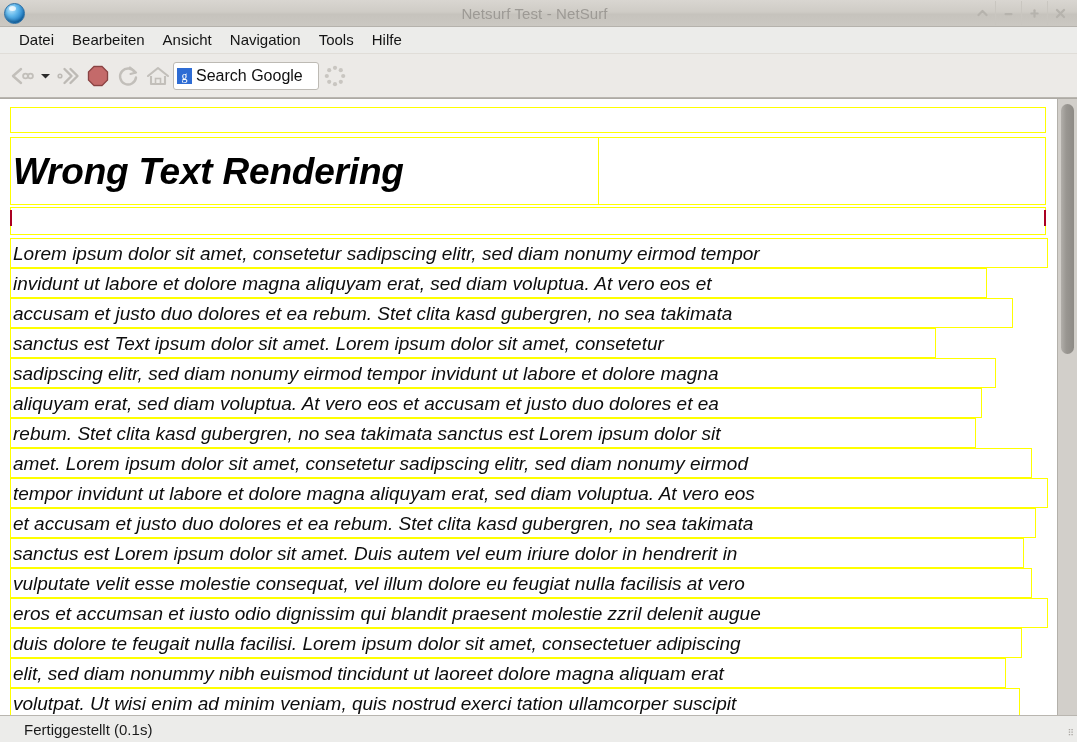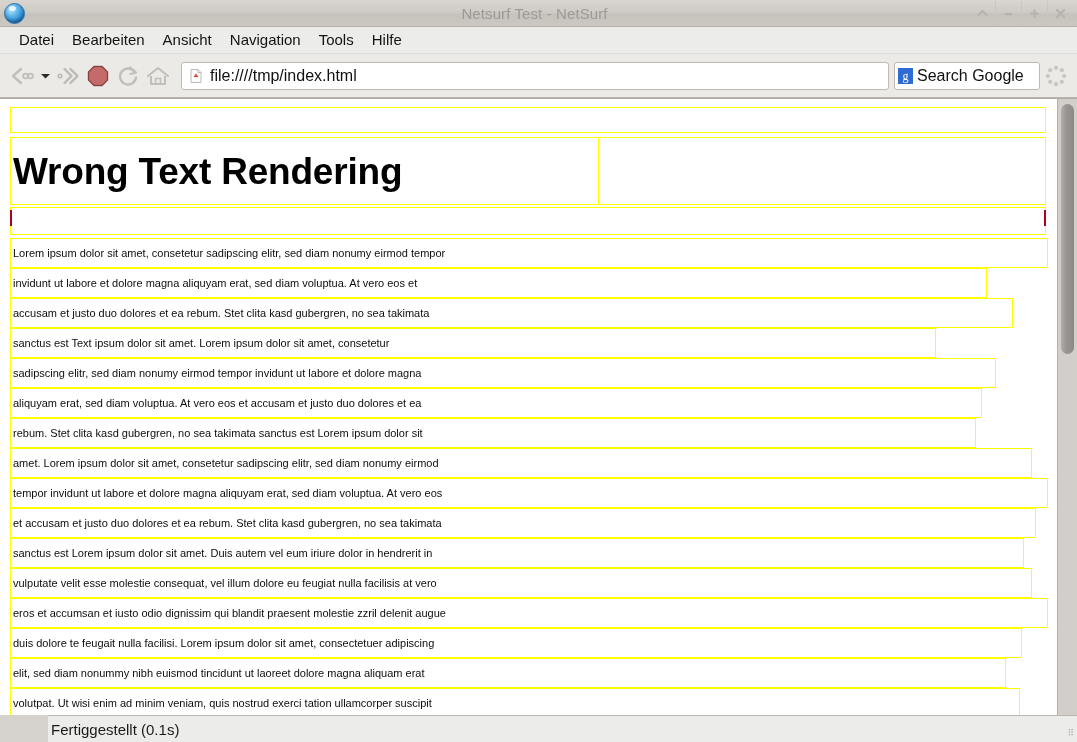--- a/index.html
+++ b/index.html
@@ -191,20 +191,21 @@
   }
 
   
   .viewport {
     flex: 1 1 auto;
     position: relative;
     background: #fef9c3;
     display: flex;
     min-height: 0;
     border-top: 1px solid #adaaa4;
+    font-style: italic;
   }
   .page {
     flex: 1 1 auto;
     position: relative;
     overflow: hidden;
     background: #ffffff;
     padding: 0;
   }
   .page-inner {
     position: relative;
@@ -271,21 +272,21 @@
   .line {
     height: 30px;
     border: 1px solid #ffff00;
     box-sizing: border-box;
     display: flex;
     align-items: center;
     padding-left: 2px;
     margin: 0;
   }
   .line span {
-    font-size: 11px;
+    font-size: 19px;
     color: #0d0d0d;
     white-space: nowrap;
     line-height: 1;
   }
 
   
   .vscroll {
     flex: 0 0 19px;
     width: 19px;
     background: #d2cfca;
@@ -303,24 +304,23 @@
   }
 
   
   .statusbar {
     flex: 0 0 27px;
     height: 27px;
     background: #ececea;
     border-top: 1px solid #b9b6b0;
     display: flex;
     align-items: center;
-    padding-left: 3px;
-    box-sizing: border-box;
-    position: relative;
-    margin-left: 48px;
+    padding-left: 24px;
+    box-sizing: border-box;
+    position: relative;
   }
   .status-text {
     font-size: 15px;
     color: #1a1a1a;
   }
   .status-grip {
     position: absolute;
     right: 3px;
     bottom: 3px;
     width: 12px; height: 12px;
@@ -413,30 +413,20 @@
     </div>
 
     <div class="tb-btn">
       <svg width="24" height="22" viewBox="0 0 24 22">
         <path d="M2 11 L12 3 L22 11" fill="none" stroke="#c2bfba" stroke-width="2.1" stroke-linecap="round" stroke-linejoin="round"></path>
         <path d="M5 11 L5 19 L19 19 L19 11" fill="none" stroke="#c2bfba" stroke-width="2.1" stroke-linejoin="round"></path>
         <rect x="9.5" y="13.5" width="5" height="5.5" fill="none" stroke="#c2bfba" stroke-width="1.6"></rect>
       </svg>
     </div>
 
-    <div class="urlbar">
-      <div class="url-fav">
-        <svg width="16" height="16" viewBox="0 0 16 16">
-          <path d="M3 1.5 L10 1.5 L13 4.5 L13 14.5 L3 14.5 Z" fill="#fbfbfb" stroke="#bdbab5" stroke-width="1"></path>
-          <path d="M10 1.5 L10 4.5 L13 4.5" fill="#eeebe6" stroke="#bdbab5" stroke-width="1"></path>
-          <path d="M5.5 9 L8 5.5 L10.5 9 Z" fill="#d84b3a"></path>
-        </svg>
-      </div>
-      <div class="url-text">file:////tmp/index.html</div>
-    </div>
 
     <div class="searchbar">
       <div class="search-fav">g</div>
       <div class="search-text">Search Google</div>
     </div>
 
     <div class="throbber">
       <svg width="22" height="22" viewBox="0 0 22 22">
         <g fill="#c9c6c1">
           <circle cx="11" cy="2.8" r="2.1"></circle>

